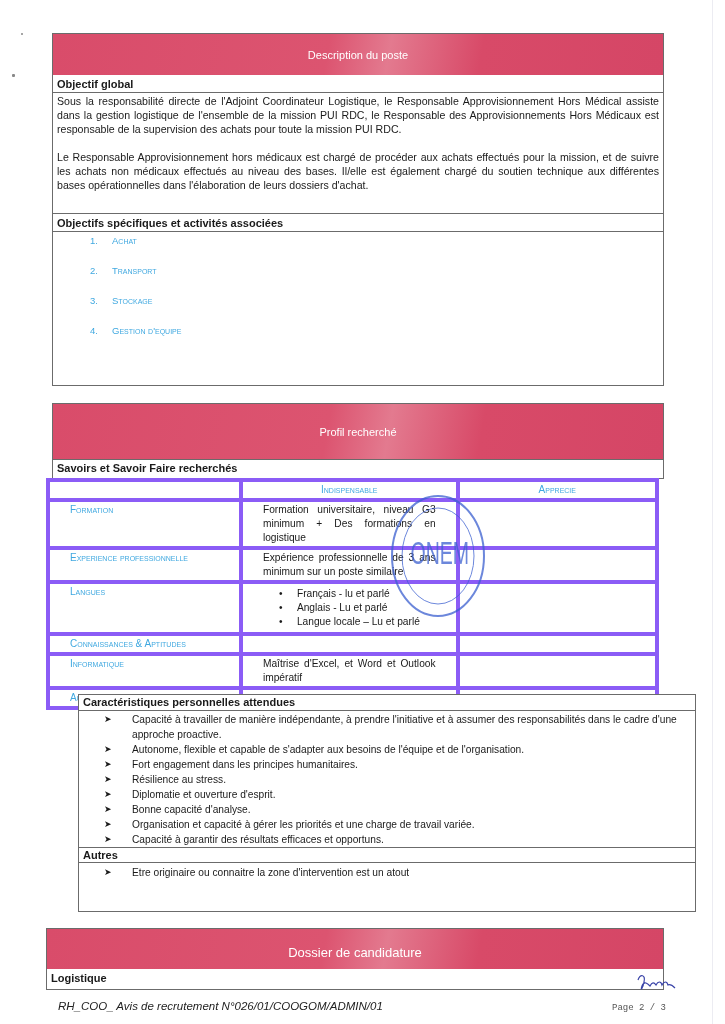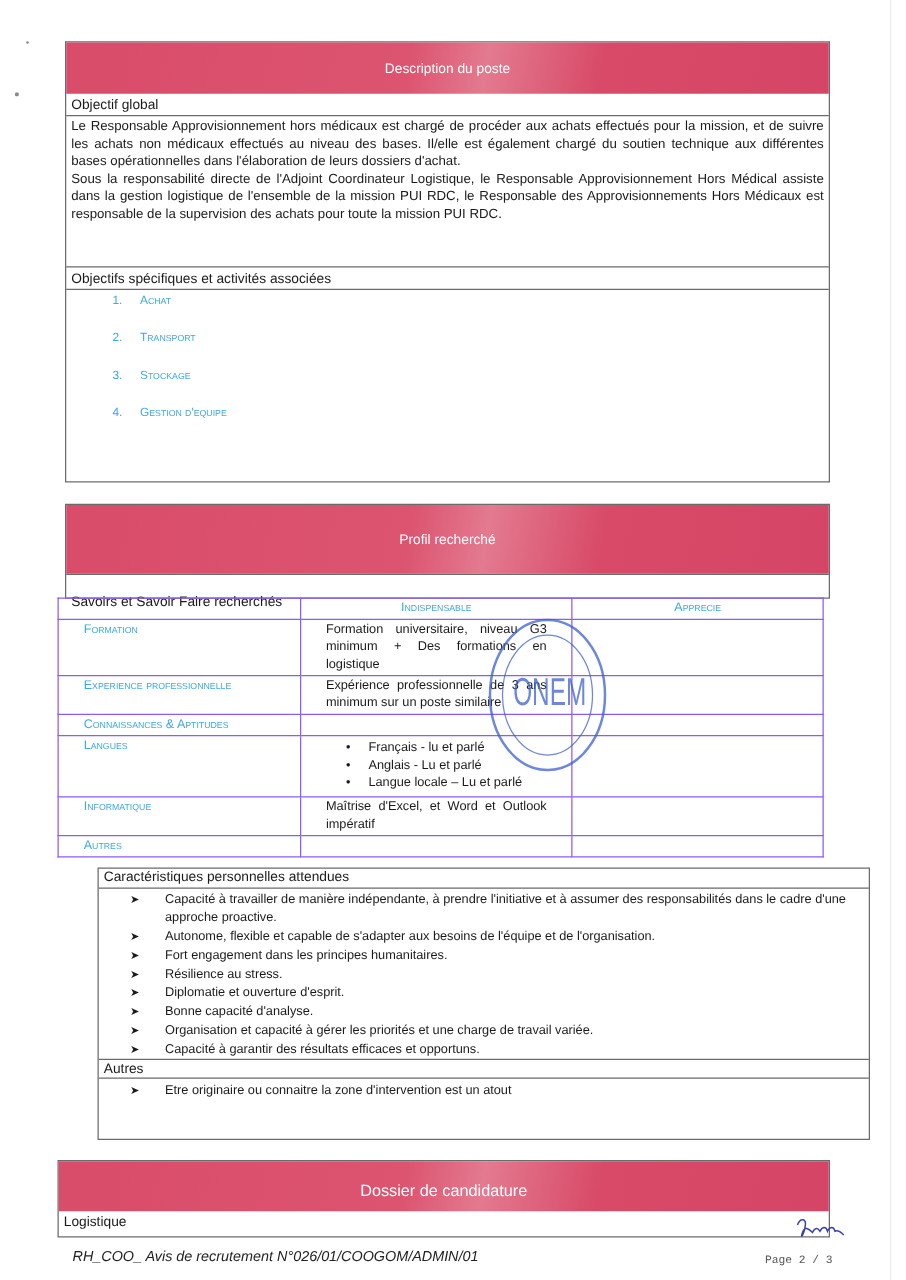--- a/index.html
+++ b/index.html
@@ -9,28 +9,28 @@
   }
   .speck { position:absolute; width:2px; height:2px; background:#888; border-radius:1px; }
   .section {
     position:absolute; left:52px; width:610px; border:1px solid #6b6b6b; background:#fff;
   }
   .banner {
     background:linear-gradient(100deg,#d94c6a 0%,#dc5470 45%,#e37a8f 55%,#d84a68 70%,#d54666 100%);
     color:#fff; text-align:center; font-size:11px; display:flex; align-items:center; justify-content:center;
   }
   .subhead {
-    font-weight:normal; font-size:11px; padding:3px 4px 2px 4px; border-top:1px solid #6b6b6b;
+    font-weight:bold; font-size:11px; padding:3px 4px 2px 4px; border-top:1px solid #6b6b6b;
   }
   .para { font-size:10.6px; line-height:14px; padding:0 4px; text-align:justify; }
   .objlist { list-style:none; margin:0; padding:3px 0 0 0; border-top:1px solid #6b6b6b; }
   .objlist li { color:#3fa8e0; font-size:9.5px; height:30px; padding-left:37px; font-variant:small-caps; }
   .objlist li .num { display:inline-block; width:22px; font-variant:normal; }
   table.profile { position:absolute; left:46px; top:478px; width:613px; border-collapse:collapse; font-size:10.2px; }
-  table.profile td { border:1px solid #8b5cf6; vertical-align:top; padding:1px 20px; line-height:14px; }
+  table.profile td { border:4px solid #8b5cf6; vertical-align:top; padding:1px 20px; line-height:14px; }
   .lbl { color:#3fa8e0; font-variant:small-caps; font-size:10px; }
   .colh { color:#3fa8e0; font-variant:small-caps; text-align:center; font-size:10px; }
   .just { text-align:justify; }
   .blist { margin:0; padding:0 0 0 34px; list-style:none; }
   .blist li { position:relative; }
   .blist li::before { content:"•"; position:absolute; left:-18px; }
   .charlist { margin:0; padding:0; list-style:none; font-size:10.2px; line-height:15px; }
   .charlist li { position:relative; padding-left:53px; }
   .charlist li .arrow { position:absolute; left:25px; font-size:9px; }
   .stamp { position:absolute; left:388px; top:492px; width:100px; height:128px; pointer-events:none; opacity:0.75; }
@@ -45,37 +45,37 @@
 <div class="speck" style="left:21px;top:33px;"></div>
 <div class="speck" style="left:12px;top:74px;width:3px;height:3px;"></div>
 <div class="edge"></div>
 
 <div class="section" style="top:33px;height:351px;">
   <div class="banner" style="height:41px;">
     <span>Description du poste</span>
   </div>
   <div class="subhead" style="border-top:none;border-bottom:1px solid #6b6b6b;">Objectif global</div>
   <div style="height:119px;padding-top:1px;">
+    <p class="para" style="margin:0 0 14px 0;">Sous la responsabilité directe de l'Adjoint Coordinateur Logistique, le Responsable Approvisionnement Hors Médical assiste dans la gestion logistique de l'ensemble de la mission PUI RDC, le Responsable des Approvisionnements Hors Médicaux est responsable de la supervision des achats pour toute la mission PUI RDC.</p>
     <p class="para" style="margin:0;">Le Responsable Approvisionnement hors médicaux est chargé de procéder aux achats effectués pour la mission, et de suivre les achats non médicaux effectués au niveau des bases. Il/elle est également chargé du soutien technique aux différentes bases opérationnelles dans l'élaboration de leurs dossiers d'achat.</p>
-    <p class="para" style="margin:0 0 14px 0;">Sous la responsabilité directe de l'Adjoint Coordinateur Logistique, le Responsable Approvisionnement Hors Médical assiste dans la gestion logistique de l'ensemble de la mission PUI RDC, le Responsable des Approvisionnements Hors Médicaux est responsable de la supervision des achats pour toute la mission PUI RDC.</p>
   </div>
   <div class="subhead">Objectifs spécifiques et activités associées</div>
   <ul class="objlist">
     <li><span class="num">1.</span><span>Achat</span></li>
     <li><span class="num">2.</span><span>Transport</span></li>
     <li><span class="num">3.</span><span>Stockage</span></li>
     <li><span class="num">4.</span><span>Gestion d'equipe</span></li>
   </ul>
 </div>
 
 <div class="section" style="top:403px;height:74px;">
   <div class="banner" style="height:55px;">
     <span>Profil recherché</span>
   </div>
-  <div class="subhead" style="padding-top:16px;">Savoirs et Savoir Faire recherchés</div>
+  <div class="subhead" style="padding-top:2px;">Savoirs et Savoir Faire recherchés</div>
 </div>
 
 <table class="profile">
   <colgroup>
       <col style="width:194px">
       <col style="width:218px">
       <col style="width:201px">
     </colgroup>
   <tbody>
       <tr>
@@ -87,33 +87,33 @@
     <td class="lbl">Formation</td>
     <td class="just">Formation universitaire, niveau G3 minimum + Des formations en logistique</td>
     <td></td>
   </tr>
   <tr>
     <td class="lbl">Experience professionnelle</td>
     <td class="just">Expérience professionnelle de 3 ans minimum sur un poste similaire</td>
     <td></td>
   </tr>
   <tr>
-    <td class="lbl">Connaissances &amp; Aptitudes</td>
-    <td></td>
-    <td></td>
-  </tr>
-  <tr>
     <td class="lbl">Langues</td>
     <td style="padding-top:3px;padding-bottom:3px;">
       <ul class="blist">
         <li>Français - lu et parlé</li>
         <li>Anglais - Lu et parlé</li>
         <li>Langue locale – Lu et parlé</li>
       </ul>
     </td>
+    <td></td>
+  </tr>
+  <tr>
+    <td class="lbl">Connaissances &amp; Aptitudes</td>
+    <td></td>
     <td></td>
   </tr>
   <tr>
     <td class="lbl">Informatique</td>
     <td class="just">Maîtrise d'Excel, et Word et Outlook impératif</td>
     <td></td>
   </tr>
   <tr>
     <td class="lbl">Autres</td>
     <td></td>

